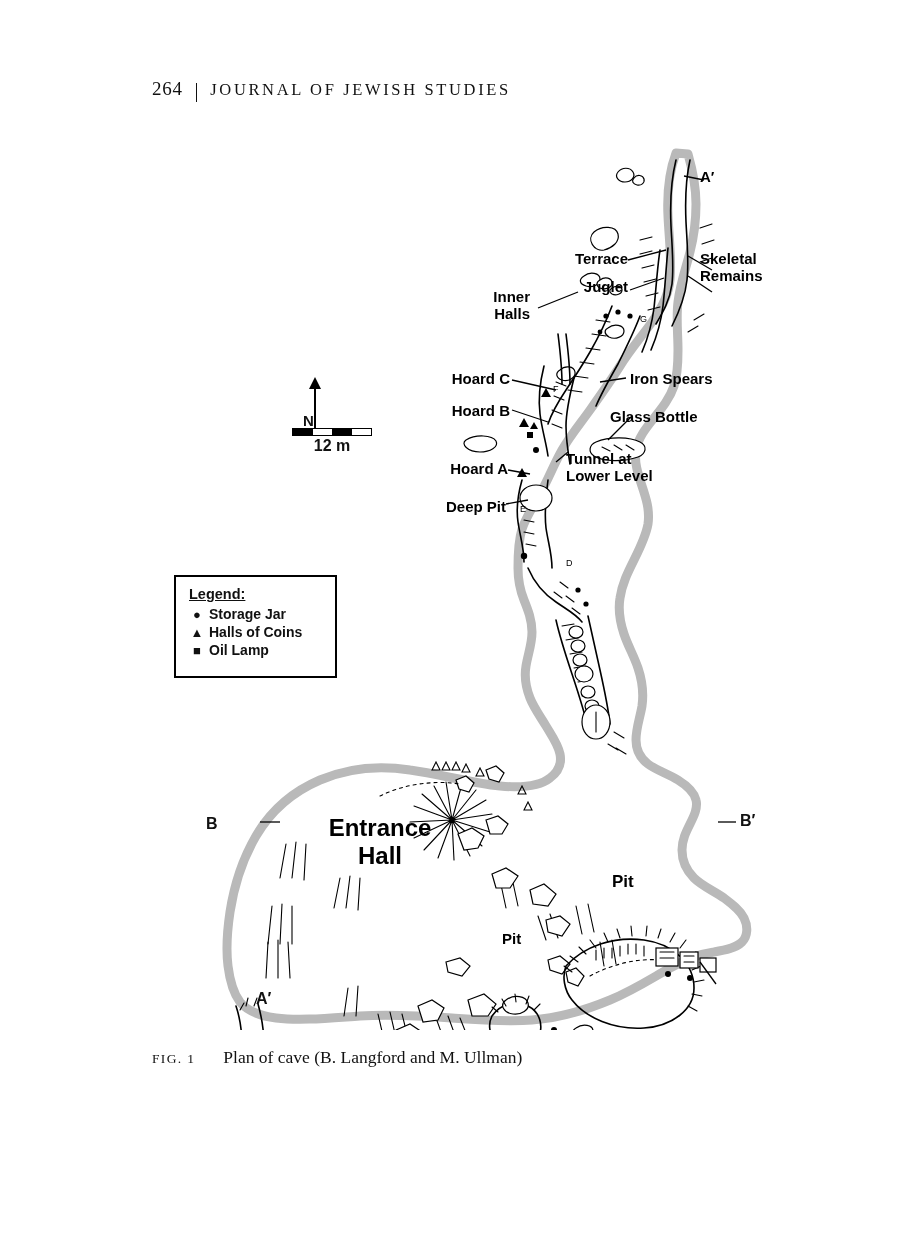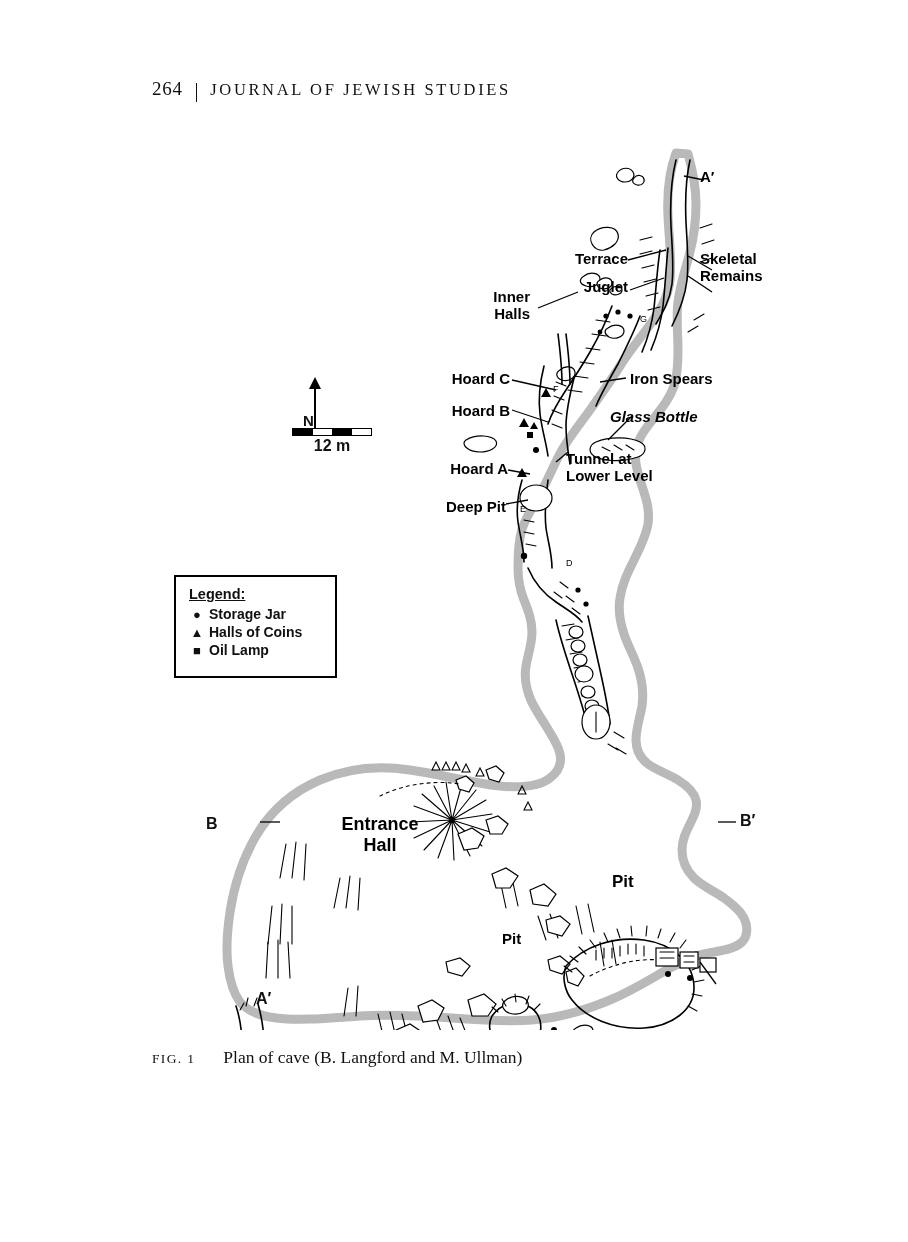--- a/index.html
+++ b/index.html
@@ -484,26 +484,26 @@
   <div class="map-label" style="left:700px; top:48px;">A′</div>
   <div class="map-label right" style="left:498px; top:130px; width:130px;">Terrace</div>
   <div class="map-label right" style="left:498px; top:158px; width:130px;">Juglet</div>
   <div class="map-label" style="left:700px; top:130px;">Skeletal
 Remains</div>
   <div class="map-label right" style="left:400px; top:168px; width:130px;">Inner
 Halls</div>
   <div class="map-label right" style="left:380px; top:250px; width:130px;">Hoard C</div>
   <div class="map-label right" style="left:380px; top:282px; width:130px;">Hoard B</div>
   <div class="map-label" style="left:630px; top:250px;">Iron Spears</div>
-  <div class="map-label" style="left:610px; top:288px;font-style:italic;">Glass Bottle</div>
+  <div class="map-label" style="left:610px; top:288px;">Glass Bottle</div>
   <div class="map-label right" style="left:378px; top:340px; width:130px;">Hoard A</div>
   <div class="map-label" style="left:566px; top:330px;">Tunnel at
 Lower Level</div>
   <div class="map-label right" style="left:376px; top:378px; width:130px;">Deep Pit</div>
-  <div class="map-label center" style="left:300px; top:694px; width:160px; font-size:18px;">Entrance
+  <div class="map-label center" style="left:300px; top:694px; width:160px; font-size:24px;">Entrance
 Hall</div>
   <div class="map-label" style="left:612px; top:752px; font-size:17px;">Pit</div>
   <div class="map-label" style="left:502px; top:810px; font-size:15px;">Pit</div>
 
   <div class="section-marker" style="left:206px; top:695px;">B</div>
   <div class="section-marker" style="left:740px; top:692px;">B′</div>
   <div class="section-marker" style="left:256px; top:870px;">A′</div>
 </div>
 
 <div id="figure-caption">

